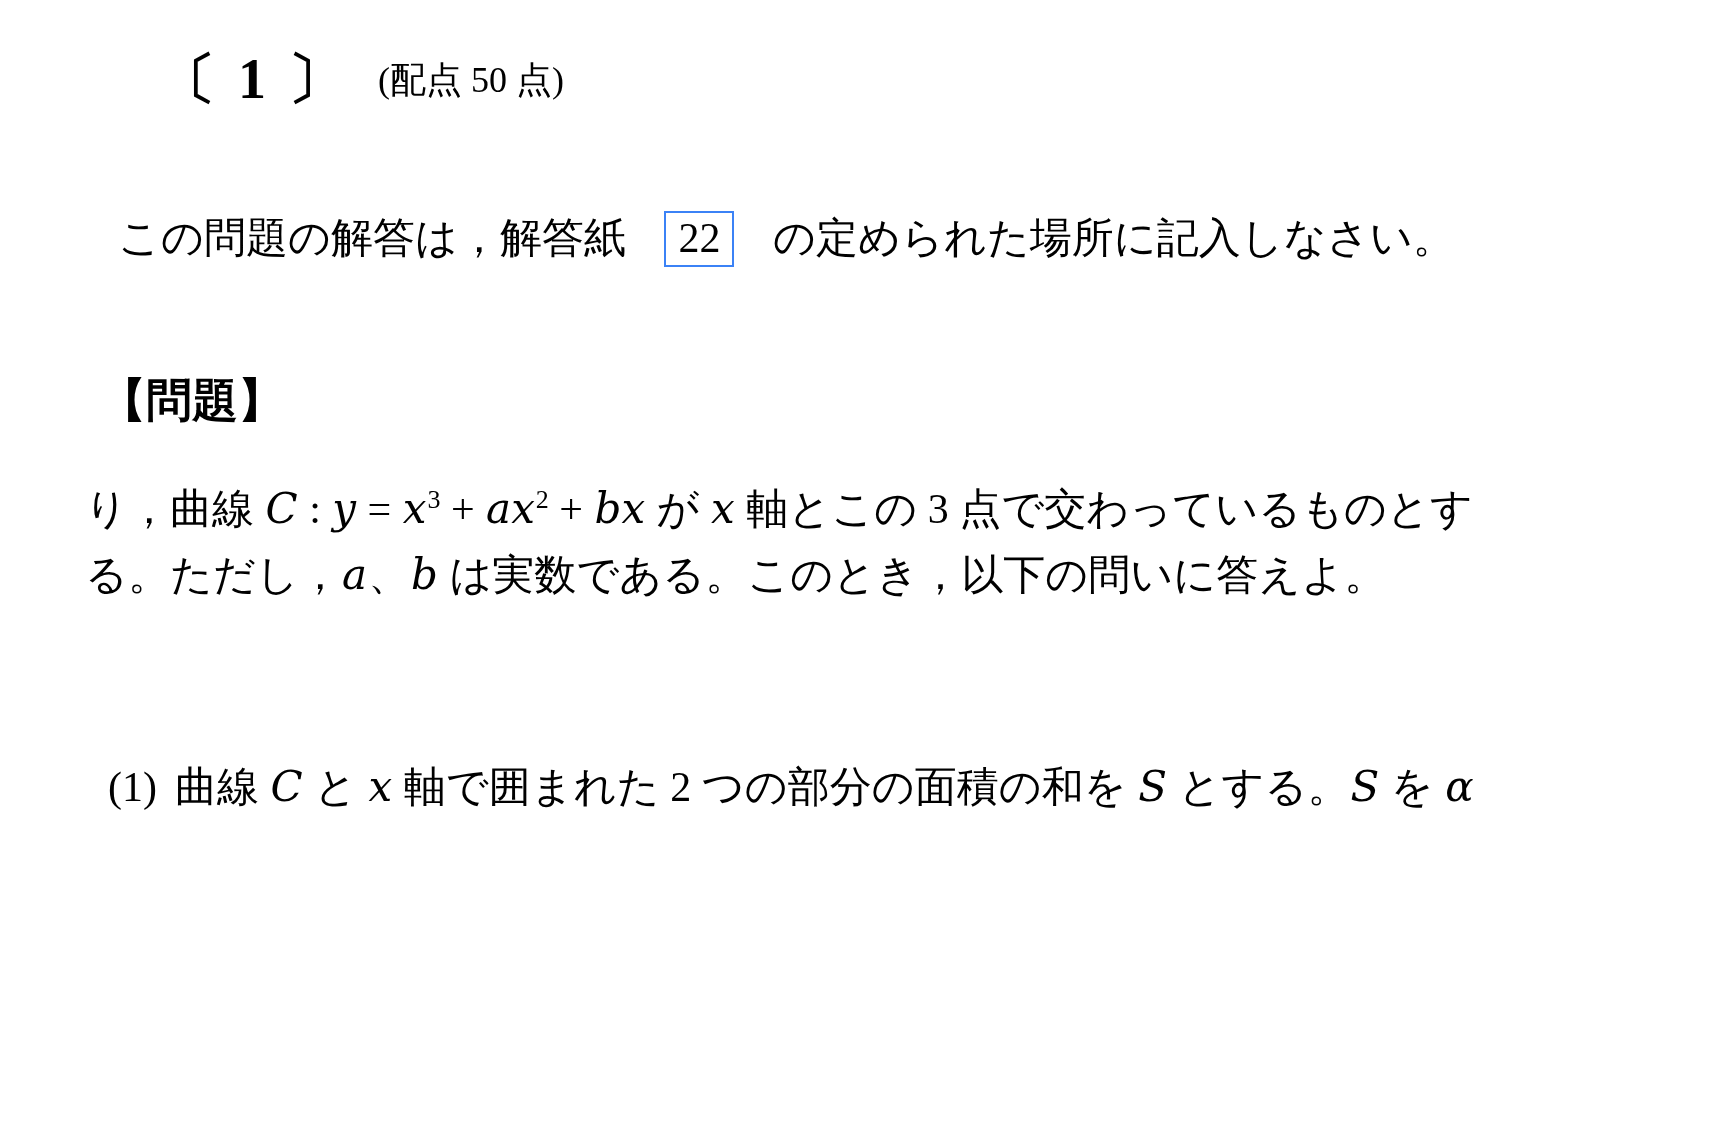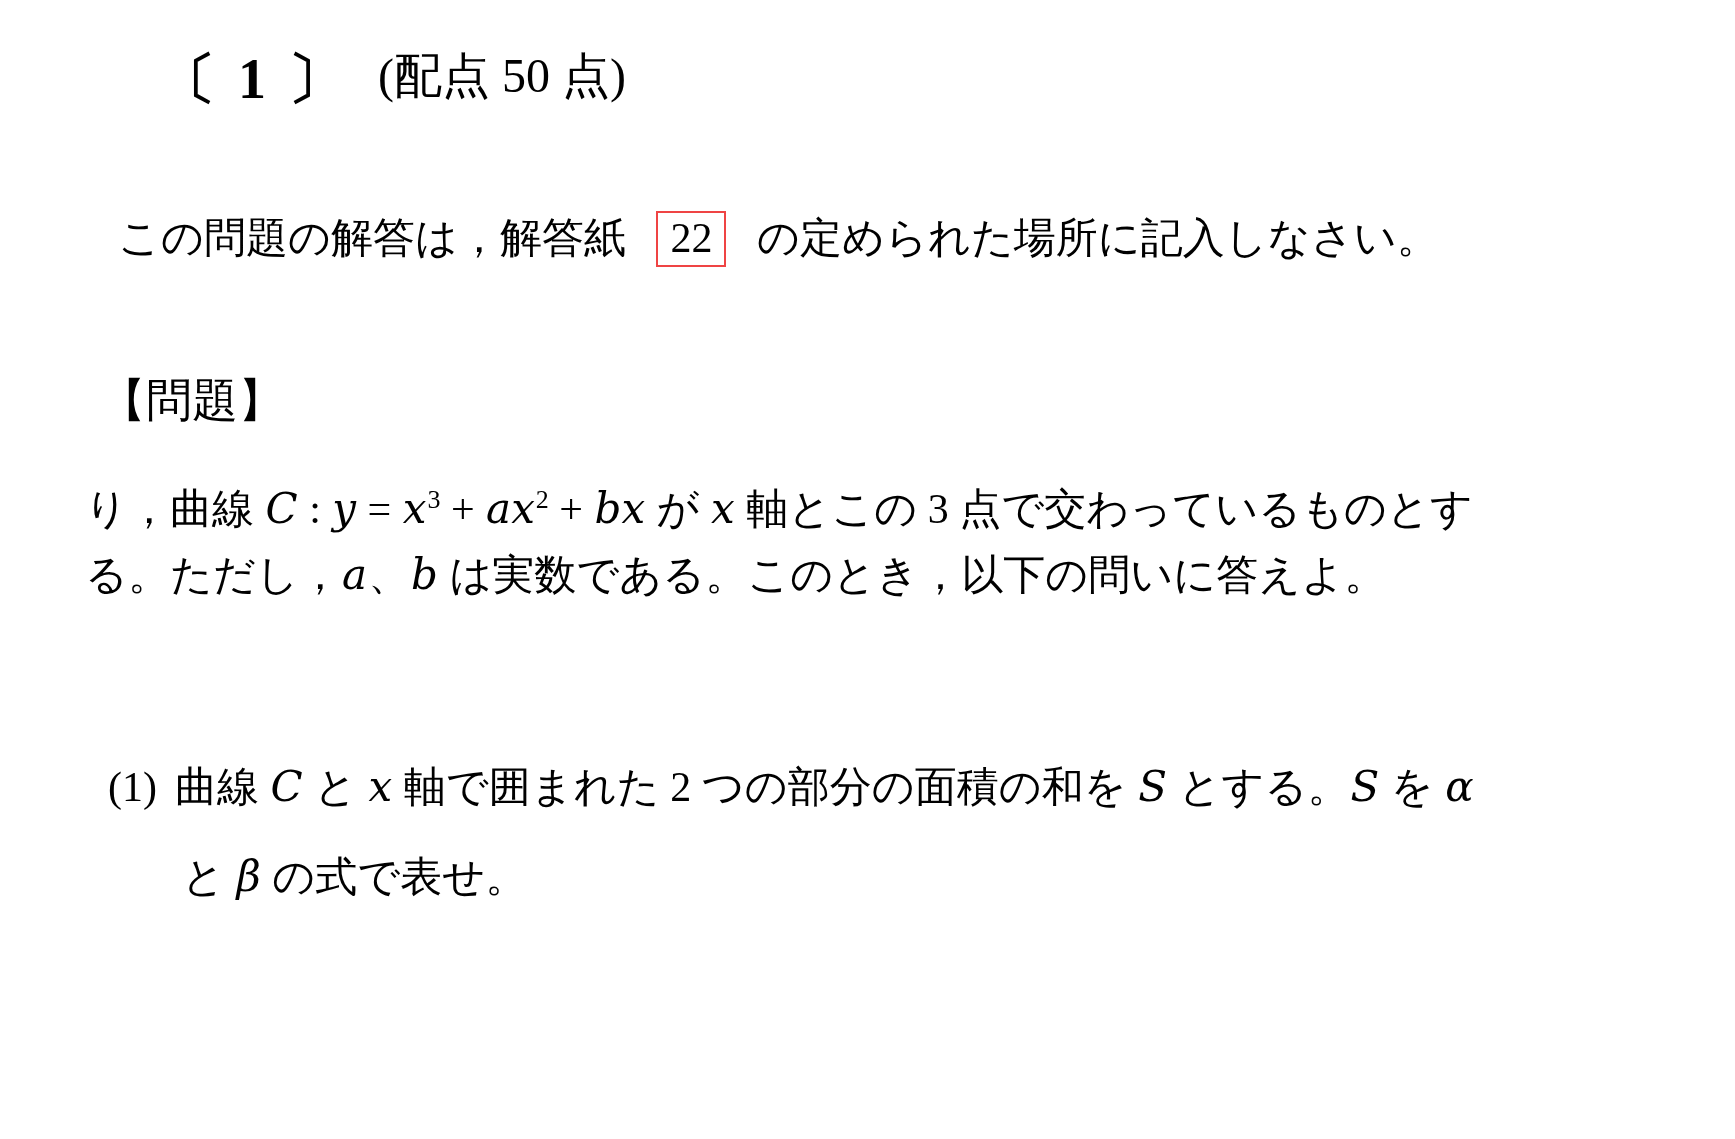--- a/index.html
+++ b/index.html
@@ -22,39 +22,39 @@
     left: 160px;
     top: 42px;
     white-space: nowrap;
   }
   .problem-number {
     font-size: 56px;
     font-weight: bold;
     letter-spacing: 4px;
   }
   .points {
-    font-size: 48px;
+    font-size: 36px;
     margin-left: 26px;
     vertical-align: 6px;
   }
 
   
   #instruction {
     left: 118px;
     top: 210px;
     font-size: 42px;
     white-space: nowrap;
   }
 
   
   #section-heading {
     left: 100px;
     top: 370px;
     font-size: 46px;
-    font-weight: normal;
+    font-weight: bold;
     text-align: right;
   }
 
   
   #paragraph {
     left: 85px;
     top: 476px;
     width: 1440px;
     font-size: 42px;
     line-height: 66px;
@@ -82,23 +82,23 @@
     font-family: "DejaVu Serif", "Liberation Serif", serif;
     padding: 0 1px;
   }
   sup.seg-sup {
     font-style: normal;
     font-size: 26px;
     line-height: 0;
   }
   .seg-box {
     display: inline-block;
-    border: 2px solid #ef4444;
+    border: 2px solid #3b82f6;
     padding: 1px 12px 3px 12px;
-    margin: 0 20px;
+    margin: 0 28px;
     line-height: 1.15;
   }
 </style>
 </head>
 <body>
 
 <div id="header" class="abs">
   <span class="problem-number">〔 1 〕</span>
   <span class="points">(配点 50 点)</span>
 </div>
@@ -109,17 +109,16 @@
 
 <div id="paragraph" class="abs">
   <div class="p-line"><span class="seg-p">り，曲線 </span><span class="seg-m">C</span><span class="seg-p"> : </span><span class="seg-m">y</span><span class="seg-p"> = </span><span class="seg-m">x</span><sup class="seg-sup seg-sup">3</sup><span class="seg-p"> + </span><span class="seg-m">ax</span><sup class="seg-sup seg-sup">2</sup><span class="seg-p"> + </span><span class="seg-m">bx</span><span class="seg-p"> が </span><span class="seg-m">x</span><span class="seg-p"> 軸とこの 3 点で交わっているものとす</span></div>
   <div class="p-line"><span class="seg-p">る。ただし，</span><span class="seg-m">a</span><span class="seg-p">、</span><span class="seg-m">b</span><span class="seg-p"> は実数である。このとき，以下の問いに答えよ。</span></div>
 </div>
 
 <div id="item-1" class="abs item">
   <div class="item-line">
     <span class="item-label">(1)</span><span><span class="seg-p">曲線 </span><span class="seg-m">C</span><span class="seg-p"> と </span><span class="seg-m">x</span><span class="seg-p"> 軸で囲まれた 2 つの部分の面積の和を </span><span class="seg-m">S</span><span class="seg-p"> とする。</span><span class="seg-m">S</span><span class="seg-p"> を </span><span class="seg-m">α</span></span>
   </div>
-  <div class="item-line item-cont"><span class="seg-p">と </span><span class="seg-m">β</span><span class="seg-p"> の式で表せ。</span></div>
 </div>
 
 <div id="item-2" class="abs item">
 </div>
 
 </body></html>

